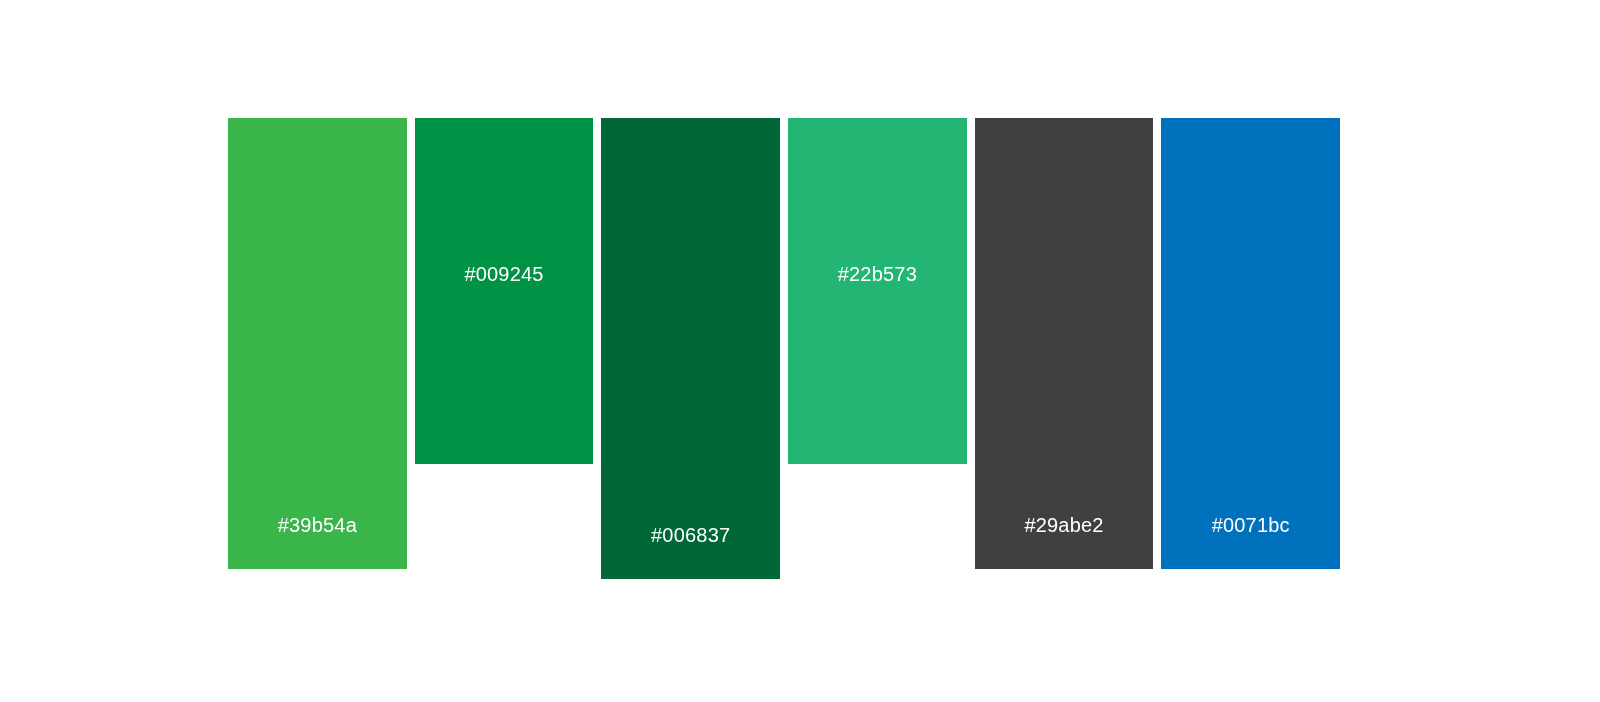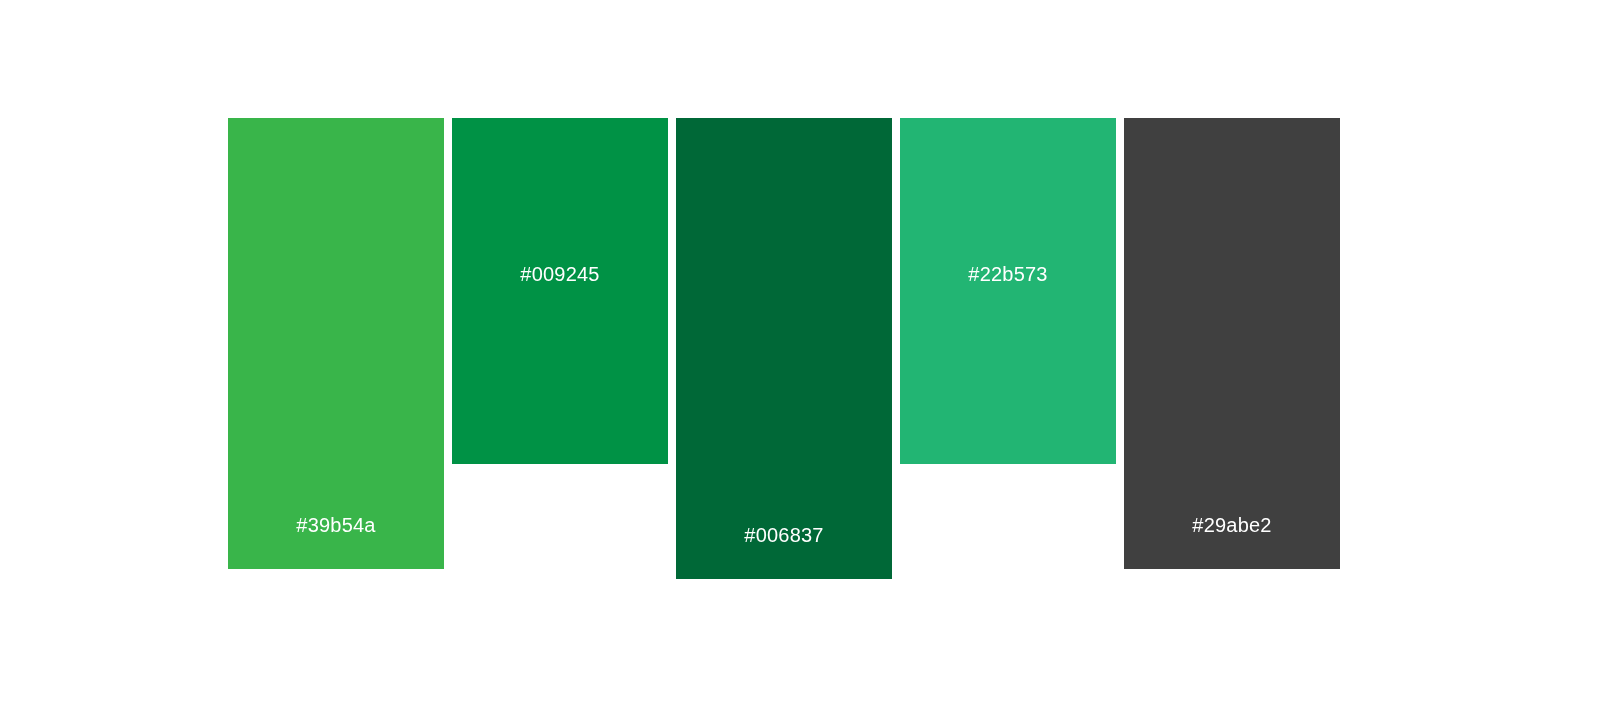--- a/index.html
+++ b/index.html
@@ -82,15 +82,18 @@
 
     <div class="swatch tall" style="background-color: rgb(34, 181, 115);">
       <span class="swatch-label" style="color: rgb(255, 255, 255);">#22b573</span>
     </div>
 
 
     <div class="swatch" style="background-color: #404040;">
       <span class="swatch-label" style="color: rgb(255, 255, 255);">#29abe2</span>
     </div>
 
+    <div class="swatch" style="background-color: rgb(0, 113, 188);">
+      <span class="swatch-label" style="color: rgb(255, 255, 255);">#0071bc</span>
+    </div>
 
   </div>
 </div>
 
 </body></html>

